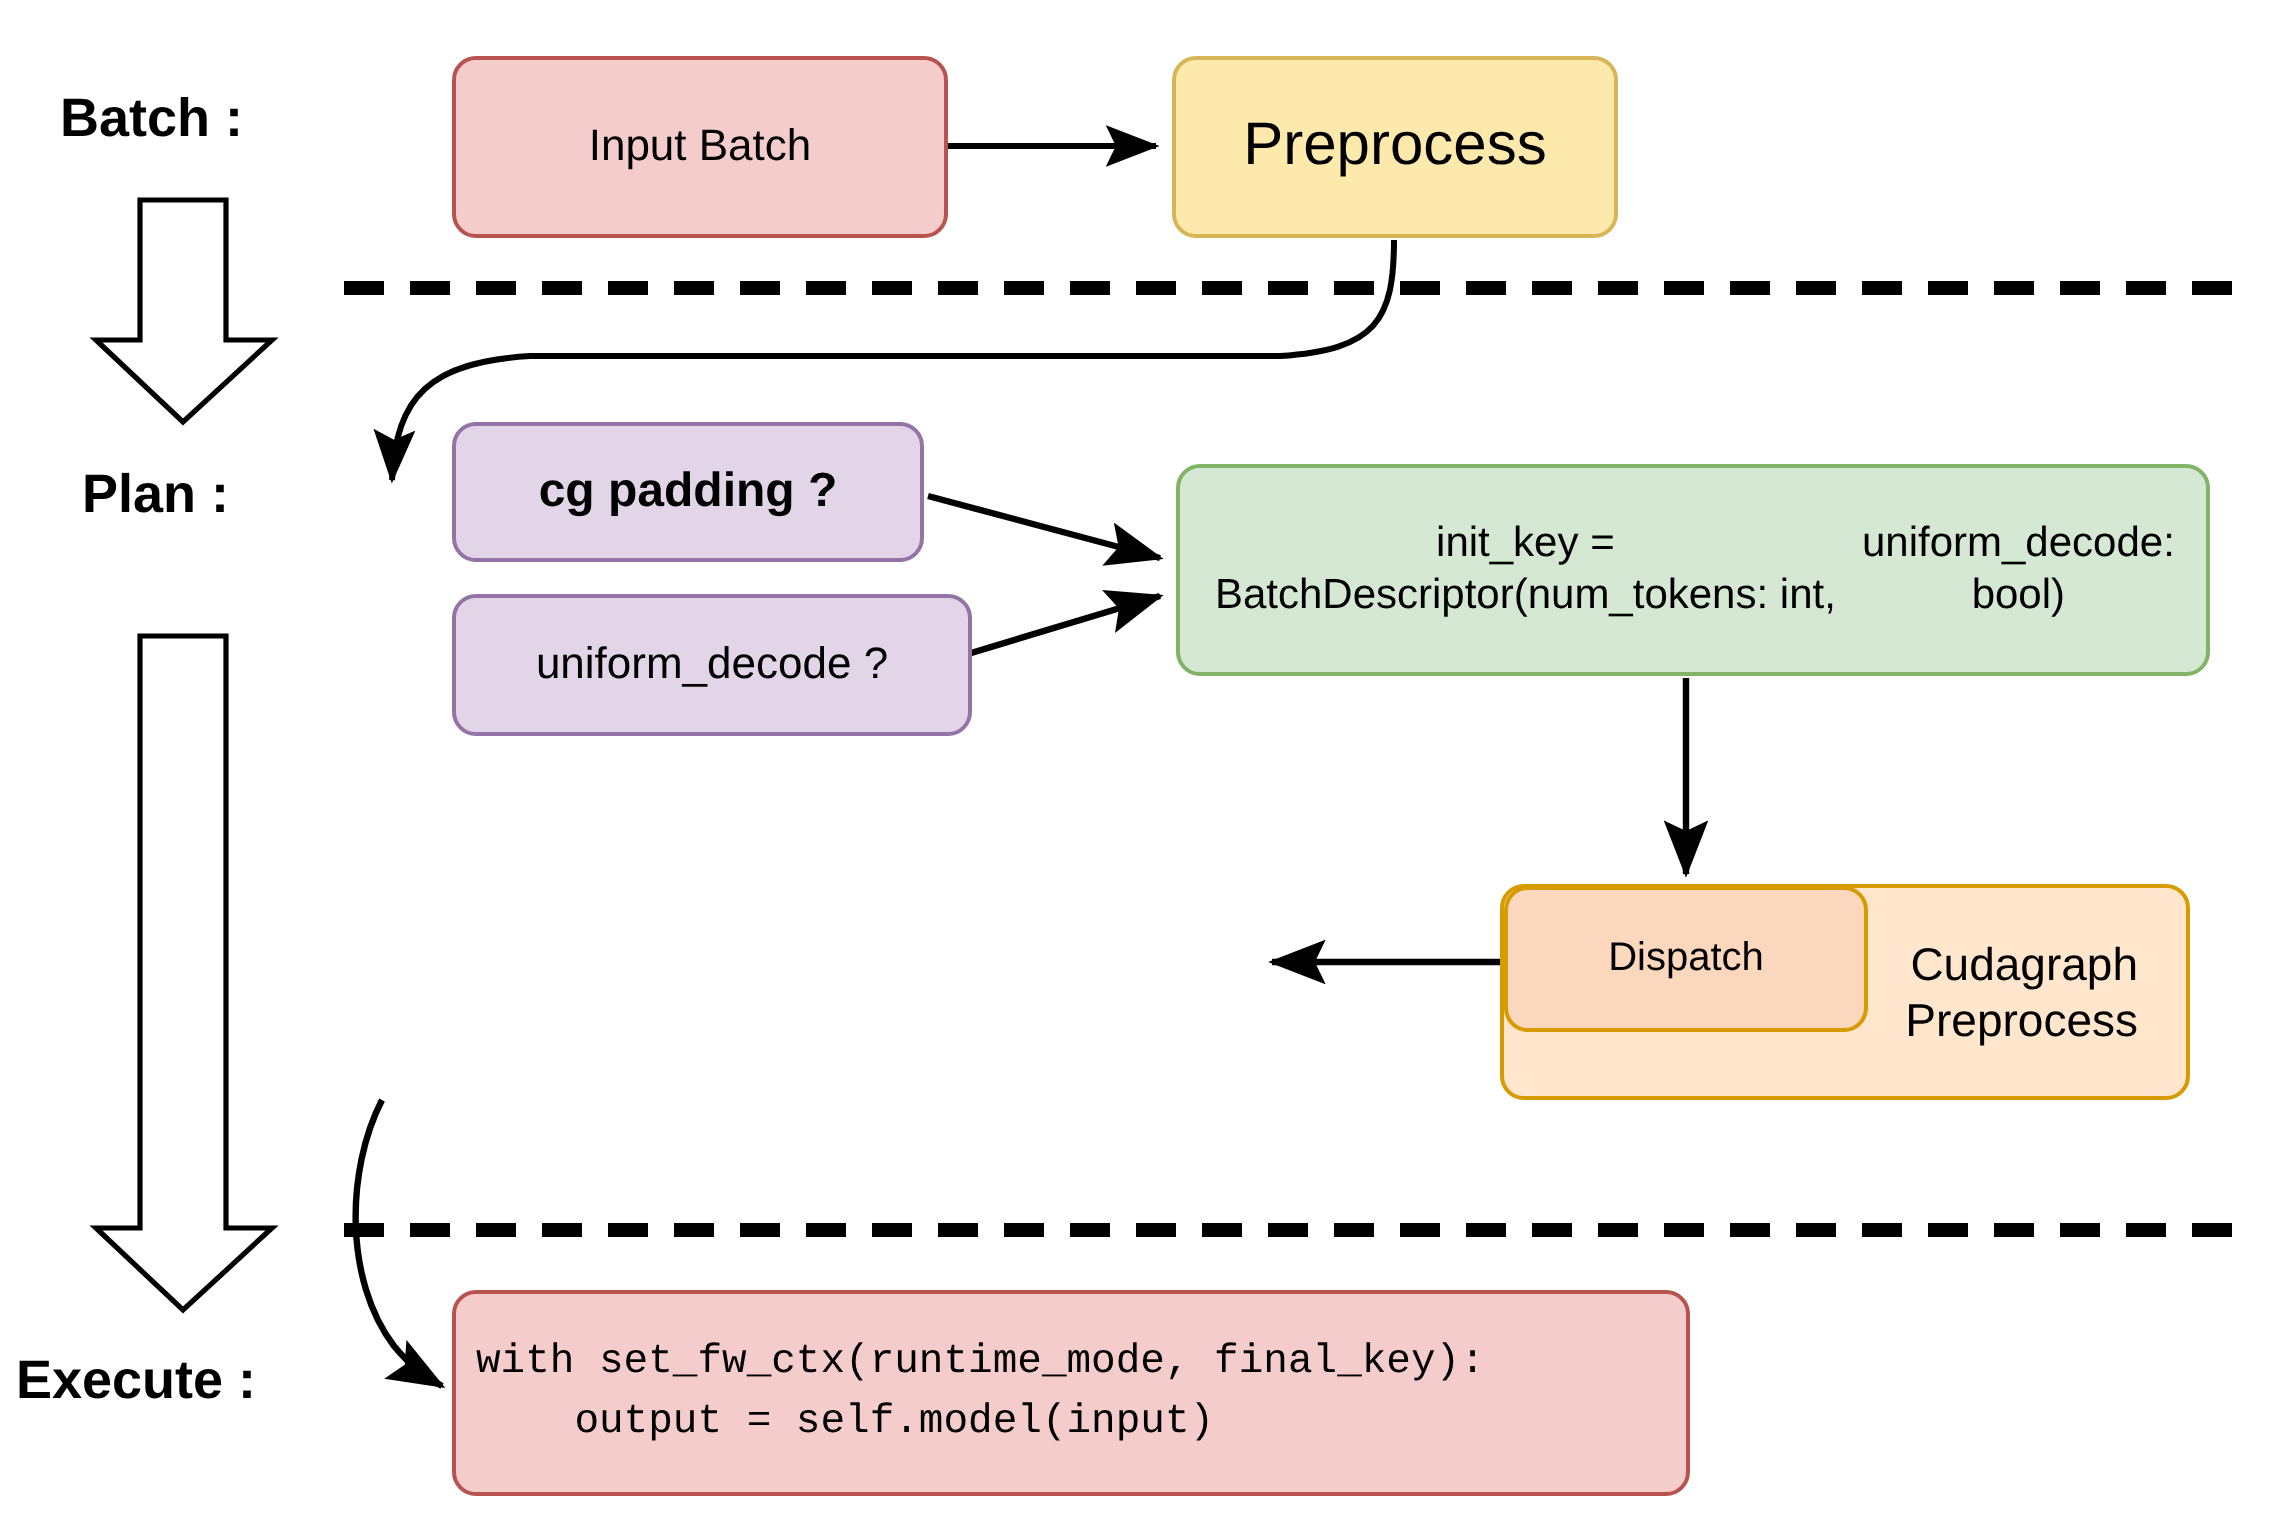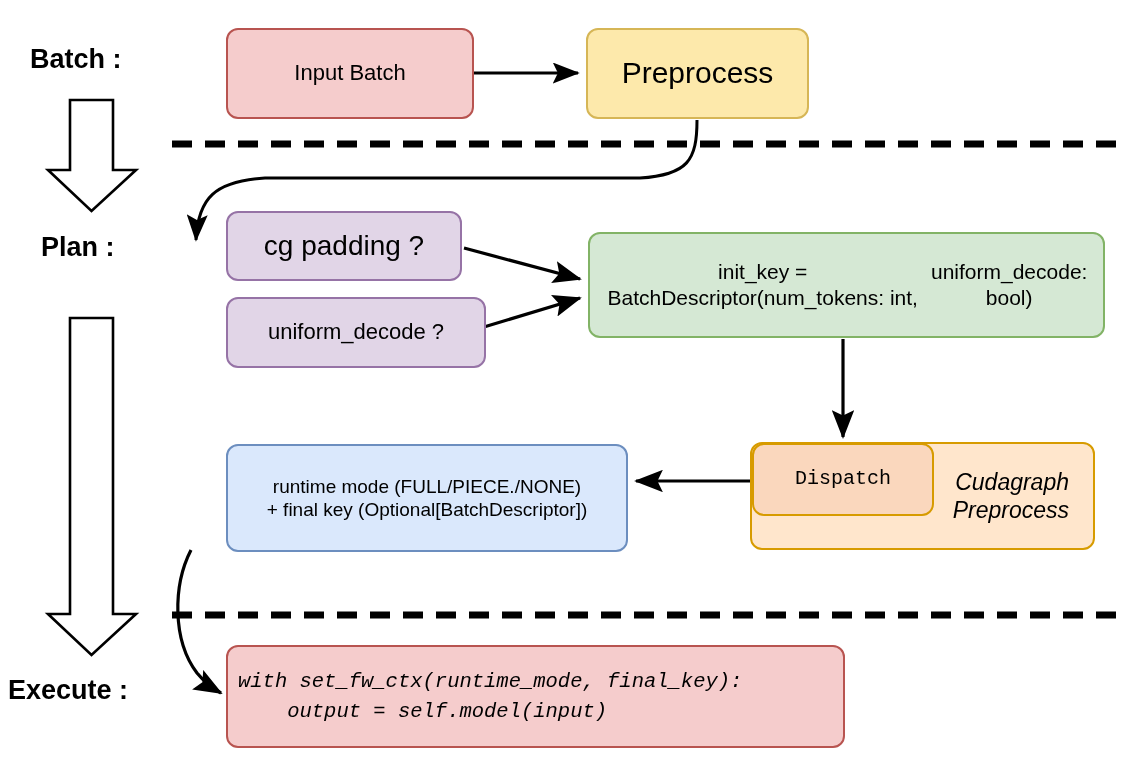--- a/index.html
+++ b/index.html
@@ -47,21 +47,22 @@
     color: #000000;
     line-height: 1.22;
   }
   .node-input-batch {
     font-size: 22px;
   }
   .node-preprocess {
     font-size: 30px;
   }
   .node-cg-padding {
-    font-size: 28px;
+    font-size: 24px;
+    font-weight: bold;
   }
   .node-uniform-decode {
     font-size: 22px;
   }
   .node-init-key {
     font-size: 21px;
     padding: 0 10px;
   }
   .node-runtime-mode {
     font-size: 19px;
@@ -81,21 +82,20 @@
     font-size: 20.5px;
     align-items: center;
     justify-content: flex-start;
     padding-left: 10px;
     white-space: pre;
     text-align: left;
     line-height: 1.45;
   }
   .dispatcher-label-line {
     display: block;
-    font-style: italic;
   }
 </style>
 </head>
 <body>
 
 <div id="canvas">
 
   <svg id="svg-layer" viewBox="0 0 1142 770">
     <defs>
       <marker id="arrowhead" markerWidth="9" markerHeight="7" refX="8.4" refY="3.5" orient="auto" markerUnits="strokeWidth">
@@ -151,27 +151,23 @@
   <div class="node node-init-key" style="left:588px; top:232px; width:517px; height:106px; background:#d5e8d4; border-color:#82b366; flex-direction:row; justify-content:center;">
     <span>init_key = BatchDescriptor(num_tokens: int,</span>
     <span>uniform_decode: bool)</span>
   </div>
 
   <div class="node node-dispatcher-outer" style="left:750px; top:442px; width:345px; height:108px; background:#ffe6cc; border-color:#d79b00; flex-direction:column; align-items:flex-end; justify-content:center; padding-right:24px;">
     <span class="dispatcher-label-line">Cudagraph</span>
     <span class="dispatcher-label-line">Preprocess</span>
   </div>
 
-  <div class="node node-dispatch-inner" style="left:752px; top:443px; width:182px; height:73px; background:#fad7bd; border-color:#d79b00;font-family:Liberation Mono, monospace;">
+  <div class="node node-dispatch-inner" style="left:752px; top:443px; width:182px; height:73px; background:#fad7bd; border-color:#d79b00;">
     <span>Dispatch</span>
   </div>
 
-  <div class="node node-runtime-mode" style="left:226px; top:444px; width:402px; height:108px; background:#dae8fc; border-color:#6c8ebf; flex-direction:column; justify-content:center;">
-    <span>runtime mode (FULL/PIECE./NONE)</span>
-    <span>+ final key (Optional[BatchDescriptor])</span>
-  </div>
 
-  <div class="node node-code" style="left:226px; top:645px; width:619px; height:103px; background:#f5cccc; border-color:#b85450; flex-direction:column; align-items:flex-start; justify-content:center;font-style:italic;">
+  <div class="node node-code" style="left:226px; top:645px; width:619px; height:103px; background:#f5cccc; border-color:#b85450; flex-direction:column; align-items:flex-start; justify-content:center;">
     <span>with set_fw_ctx(runtime_mode, final_key):</span>
     <span>    output = self.model(input)</span>
   </div>
 
 </div>
 
 </body></html>

